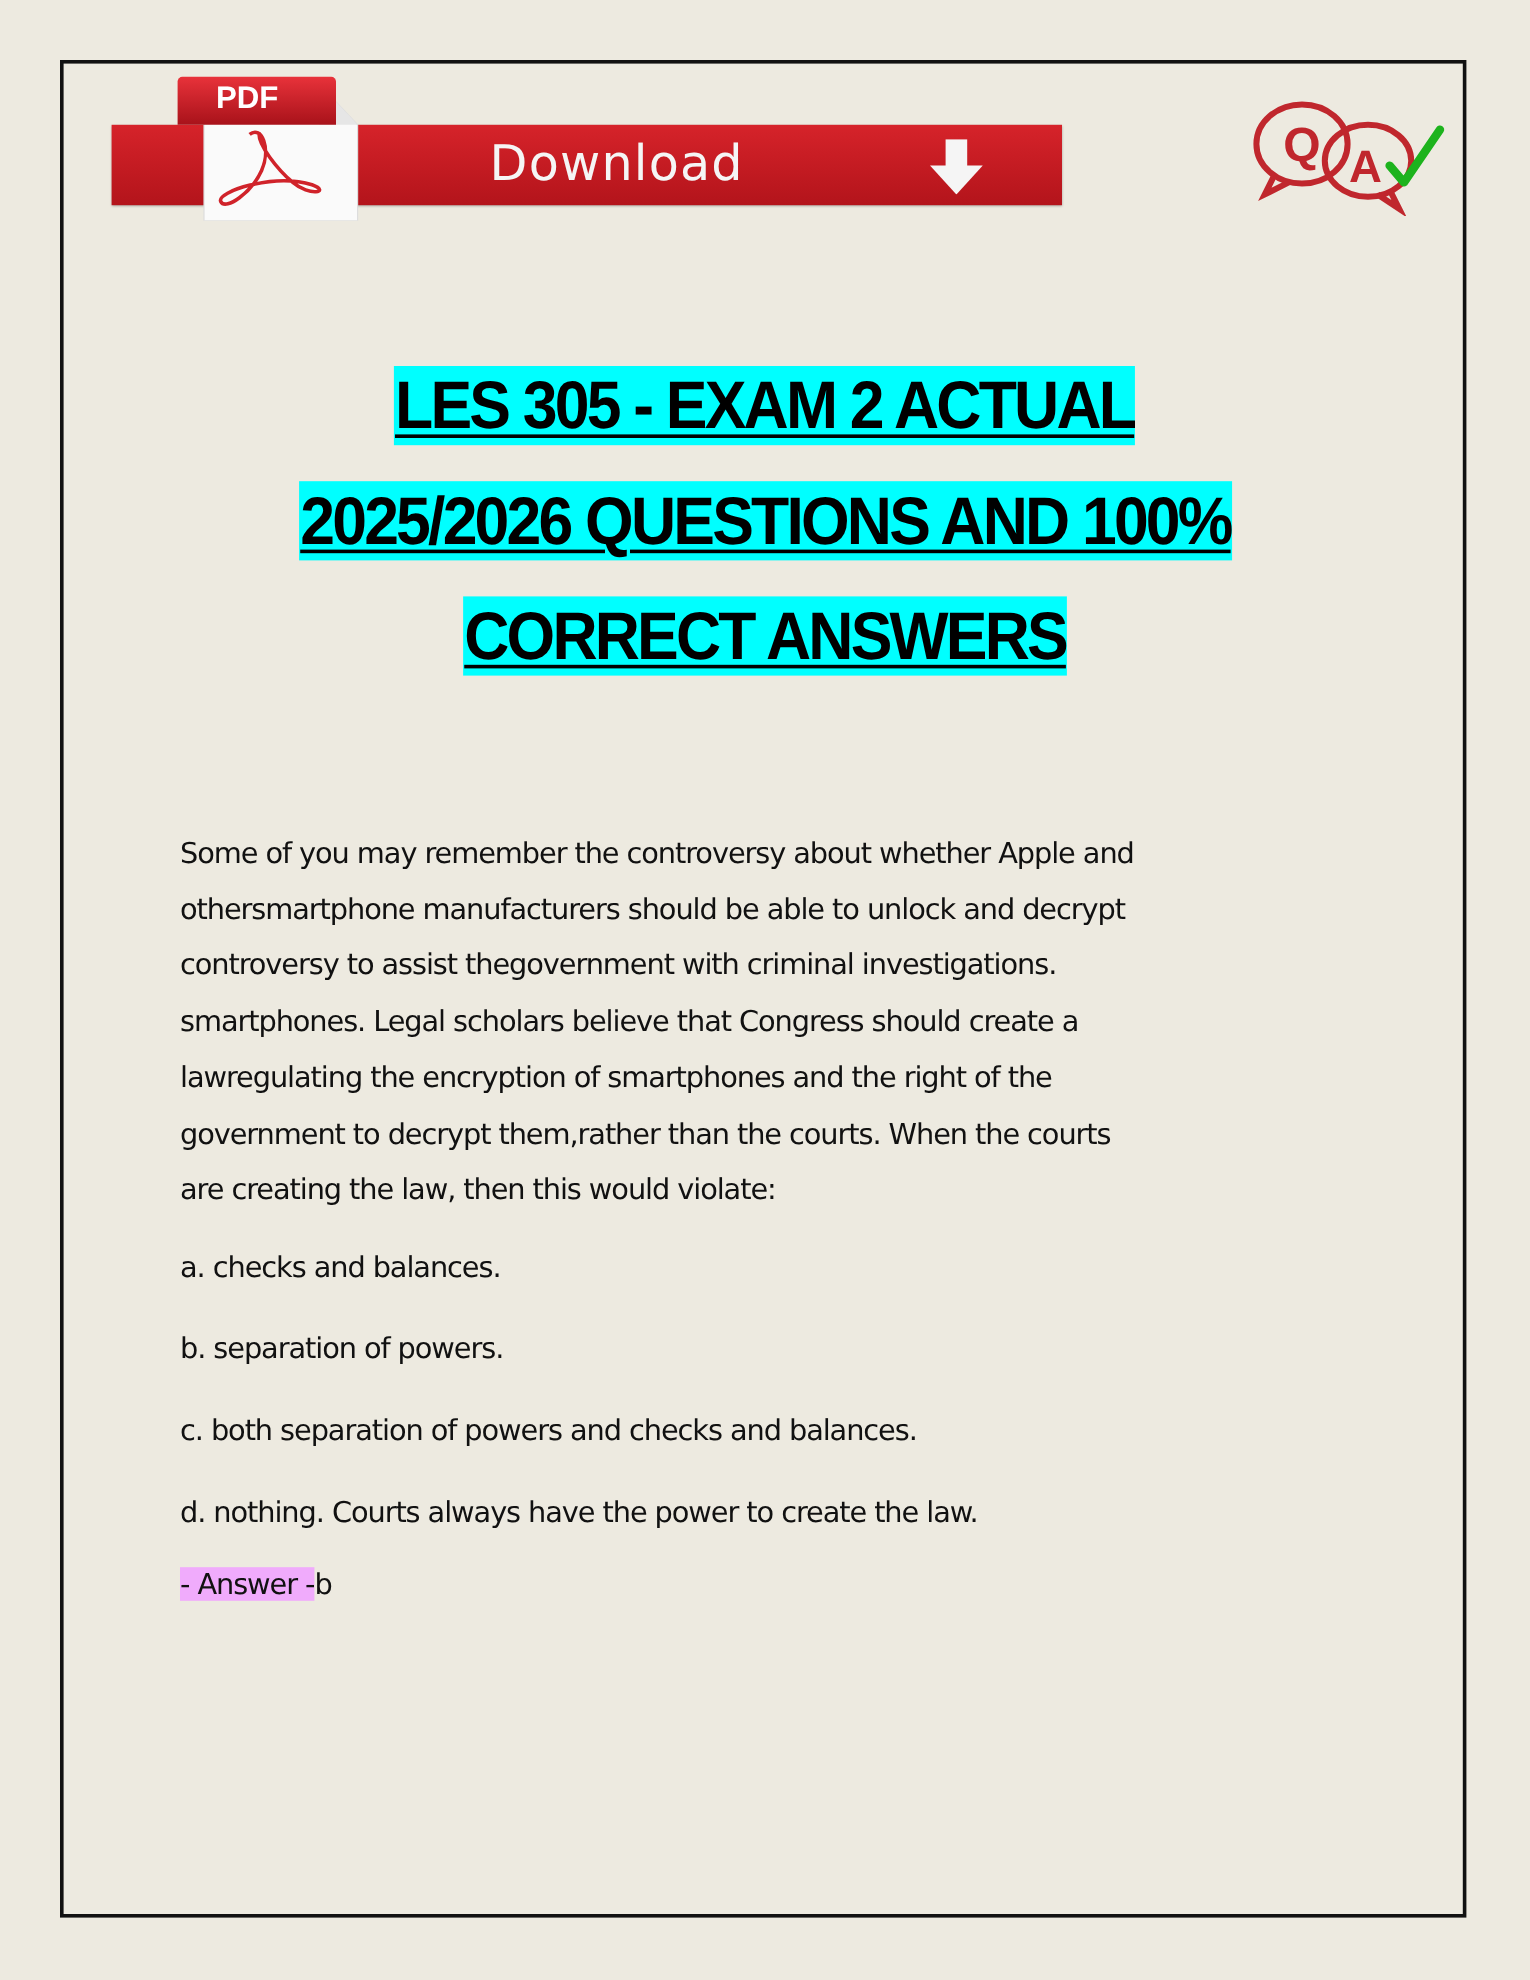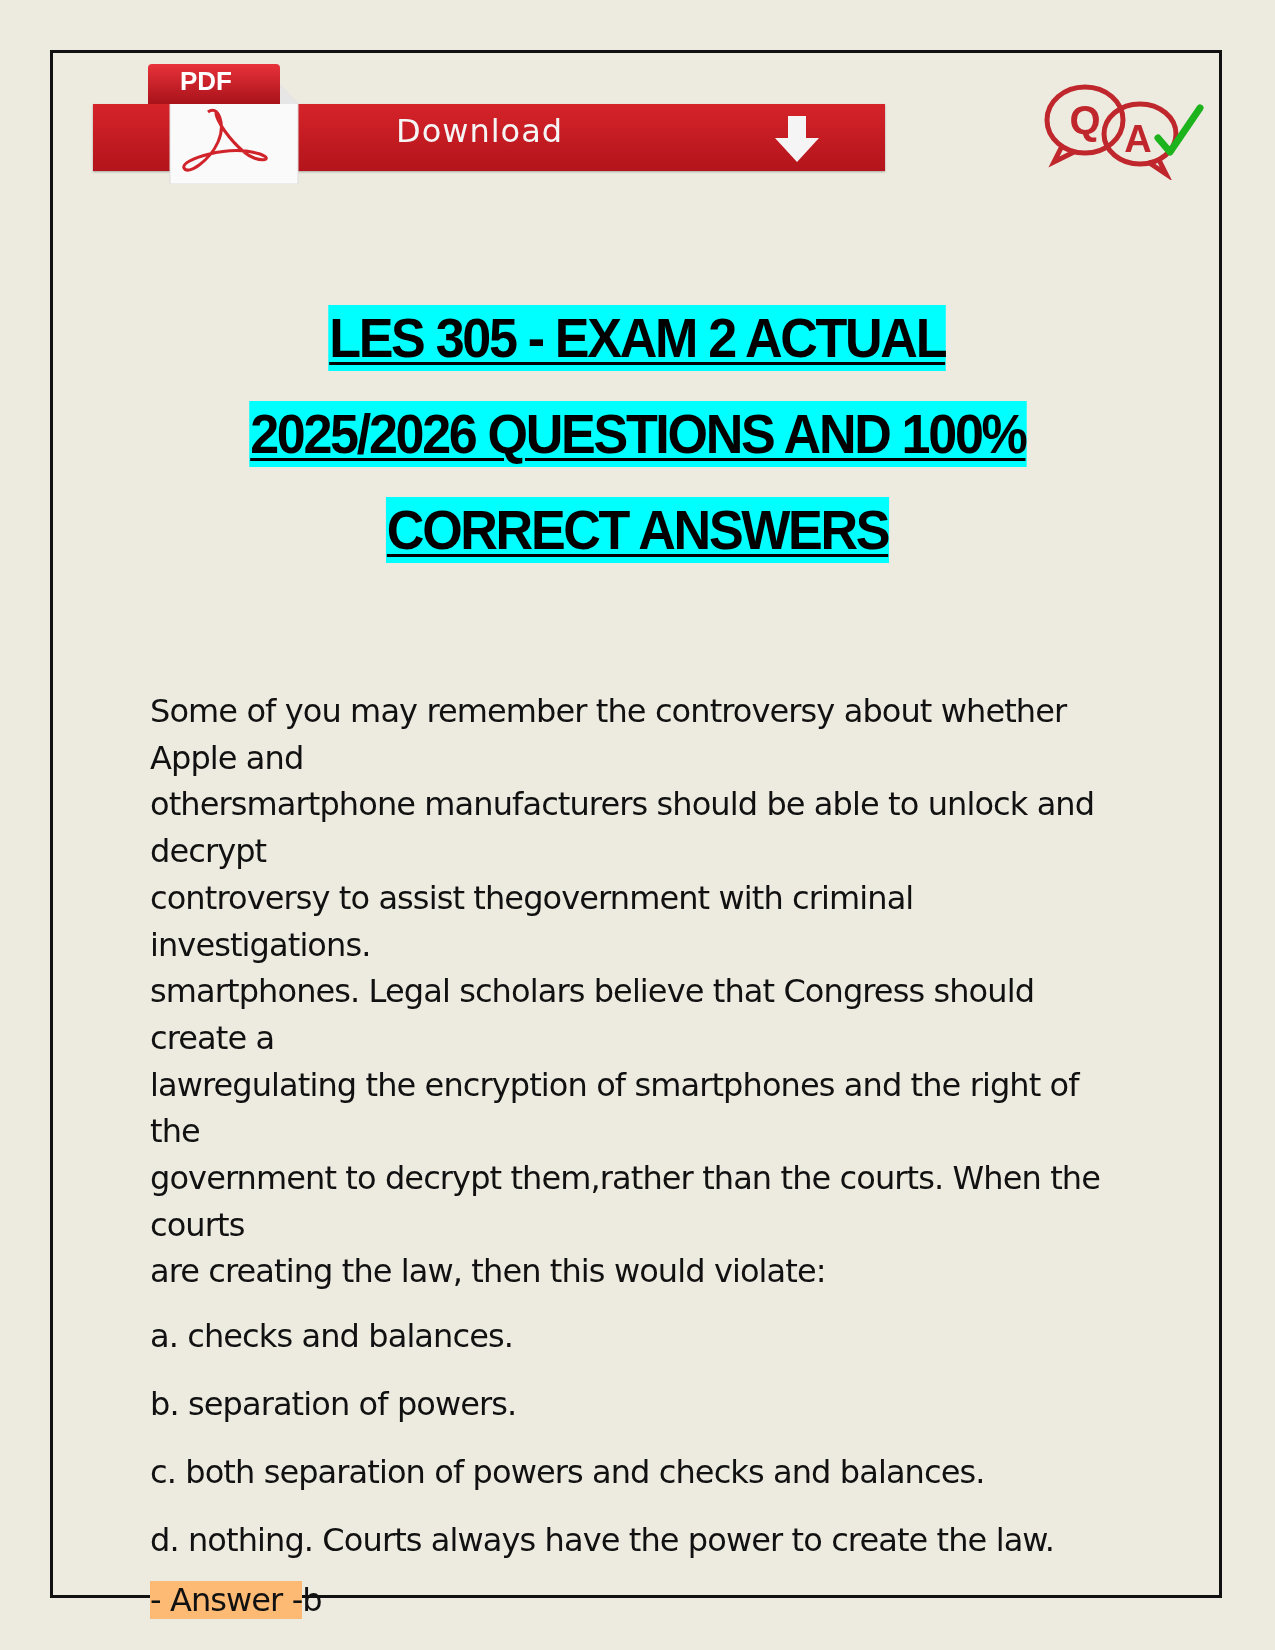--- a/index.html
+++ b/index.html
@@ -25,23 +25,23 @@
   }
   .banner-bar {
     position: absolute;
     left: 0; top: 44px;
     width: 792px; height: 67px;
     background: linear-gradient(#d6232a, #b3141b);
     box-shadow: 0 1px 2px rgba(0,0,0,0.3);
   }
   .banner-text {
     position: absolute;
-    left: 303px; top: 52px;
+    left: 315px; top: 52px;
     font-family: "DejaVu Sans", sans-serif;
-    font-size: 32px;
+    font-size: 41px;
     color: #f5f5f5;
     letter-spacing: 1px;
   }
   .banner-arrow {
     position: absolute;
     left: 680px; top: 56px;
     width: 48px; height: 46px;
   }
   .pdf-doc {
     position: absolute;
@@ -91,41 +91,41 @@
     transform: scaleX(0.93);
   }
   .title-row { height: 96px; }
   
   .content {
     position: absolute;
     left: 150px; top: 688px;
     width: 980px;
     font-family: "DejaVu Sans", sans-serif;
     color: #111;
-    font-size: 32px;
+    font-size: 24px;
   }
   .question {
     line-height: 46.7px;
     letter-spacing: -0.9px;
     margin: 0;
   }
   .option {
     margin: 0;
     line-height: 46px;
     height: 68px;
     letter-spacing: -0.9px;
   }
   .options { margin-top: 18px; }
   .answer {
     line-height: 40px;
     letter-spacing: -0.9px;
     margin-top: -5px;
   }
   .answer-label {
-    background: #fdba74;
+    background: #f0abfc;
   }
 </style>
 </head>
 <body>
 
 <div class="page-border"></div>
 
 <div class="banner">
   <div class="banner-bar"></div>
   <span class="banner-text">Download</span>

